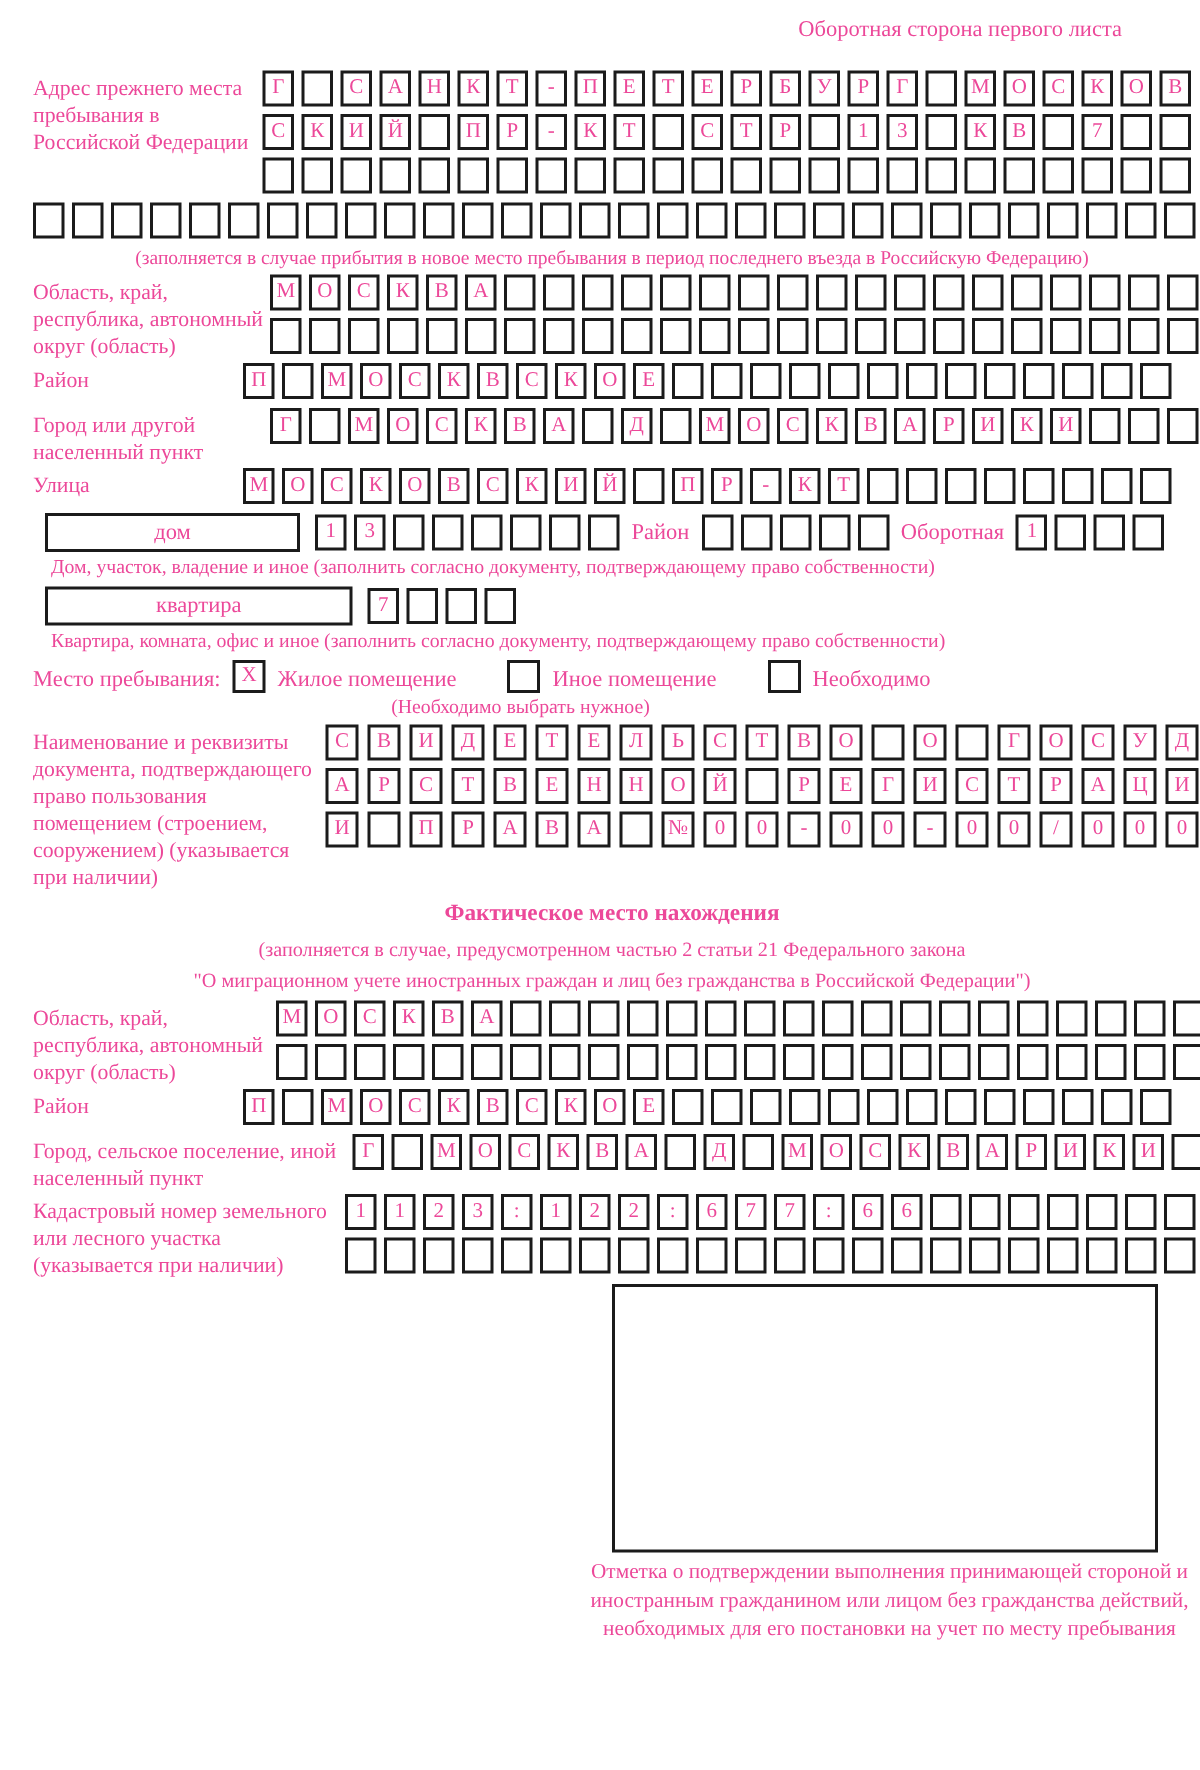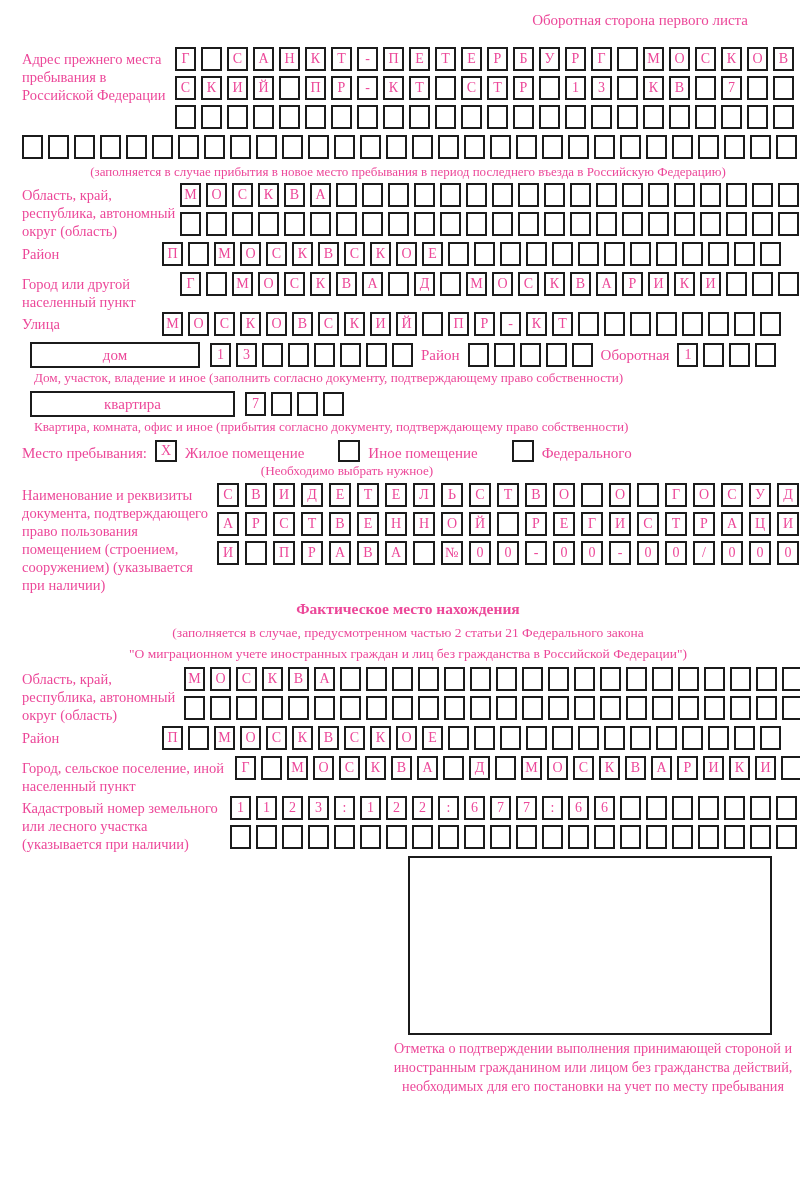--- a/index.html
+++ b/index.html
@@ -348,30 +348,30 @@
 
   <div class="inline-line">
     <div class="widebox wb205">квартира</div>
     <div class="boxrow" style="margin:0 0 0 10px;">
         <span class="cell">7</span>
         <span class="cell"></span>
         <span class="cell"></span>
         <span class="cell"></span>
       </div>
   </div>
-  <div class="cap">Квартира, комната, офис и иное (прибытия согласно документу, подтверждающему право собственности)</div>
+  <div class="cap">Квартира, комната, офис и иное (заполнить согласно документу, подтверждающему право собственности)</div>
 
   <div class="stay-line">
     <span>Место пребывания:</span>
     <span class="checkcell">X</span>
     <span class="opt">Жилое помещение</span>
     <span class="checkcell"></span>
     <span class="opt">Иное помещение</span>
     <span class="checkcell"></span>
-    <span class="opt">Федерального</span>
+    <span class="opt">Необходимо</span>
   </div>
   <div class="choose-note">(Необходимо выбрать нужное)</div>
 
   <div class="field">
     <div class="flabel w195">Наименование и реквизиты документа, подтверждающего право пользования помещением (строением, сооружением) (указывается при наличии)</div>
     <div class="rows">
       <div class="boxrow wide">
           <span class="cell">С</span>
           <span class="cell">В</span>
           <span class="cell">И</span>

